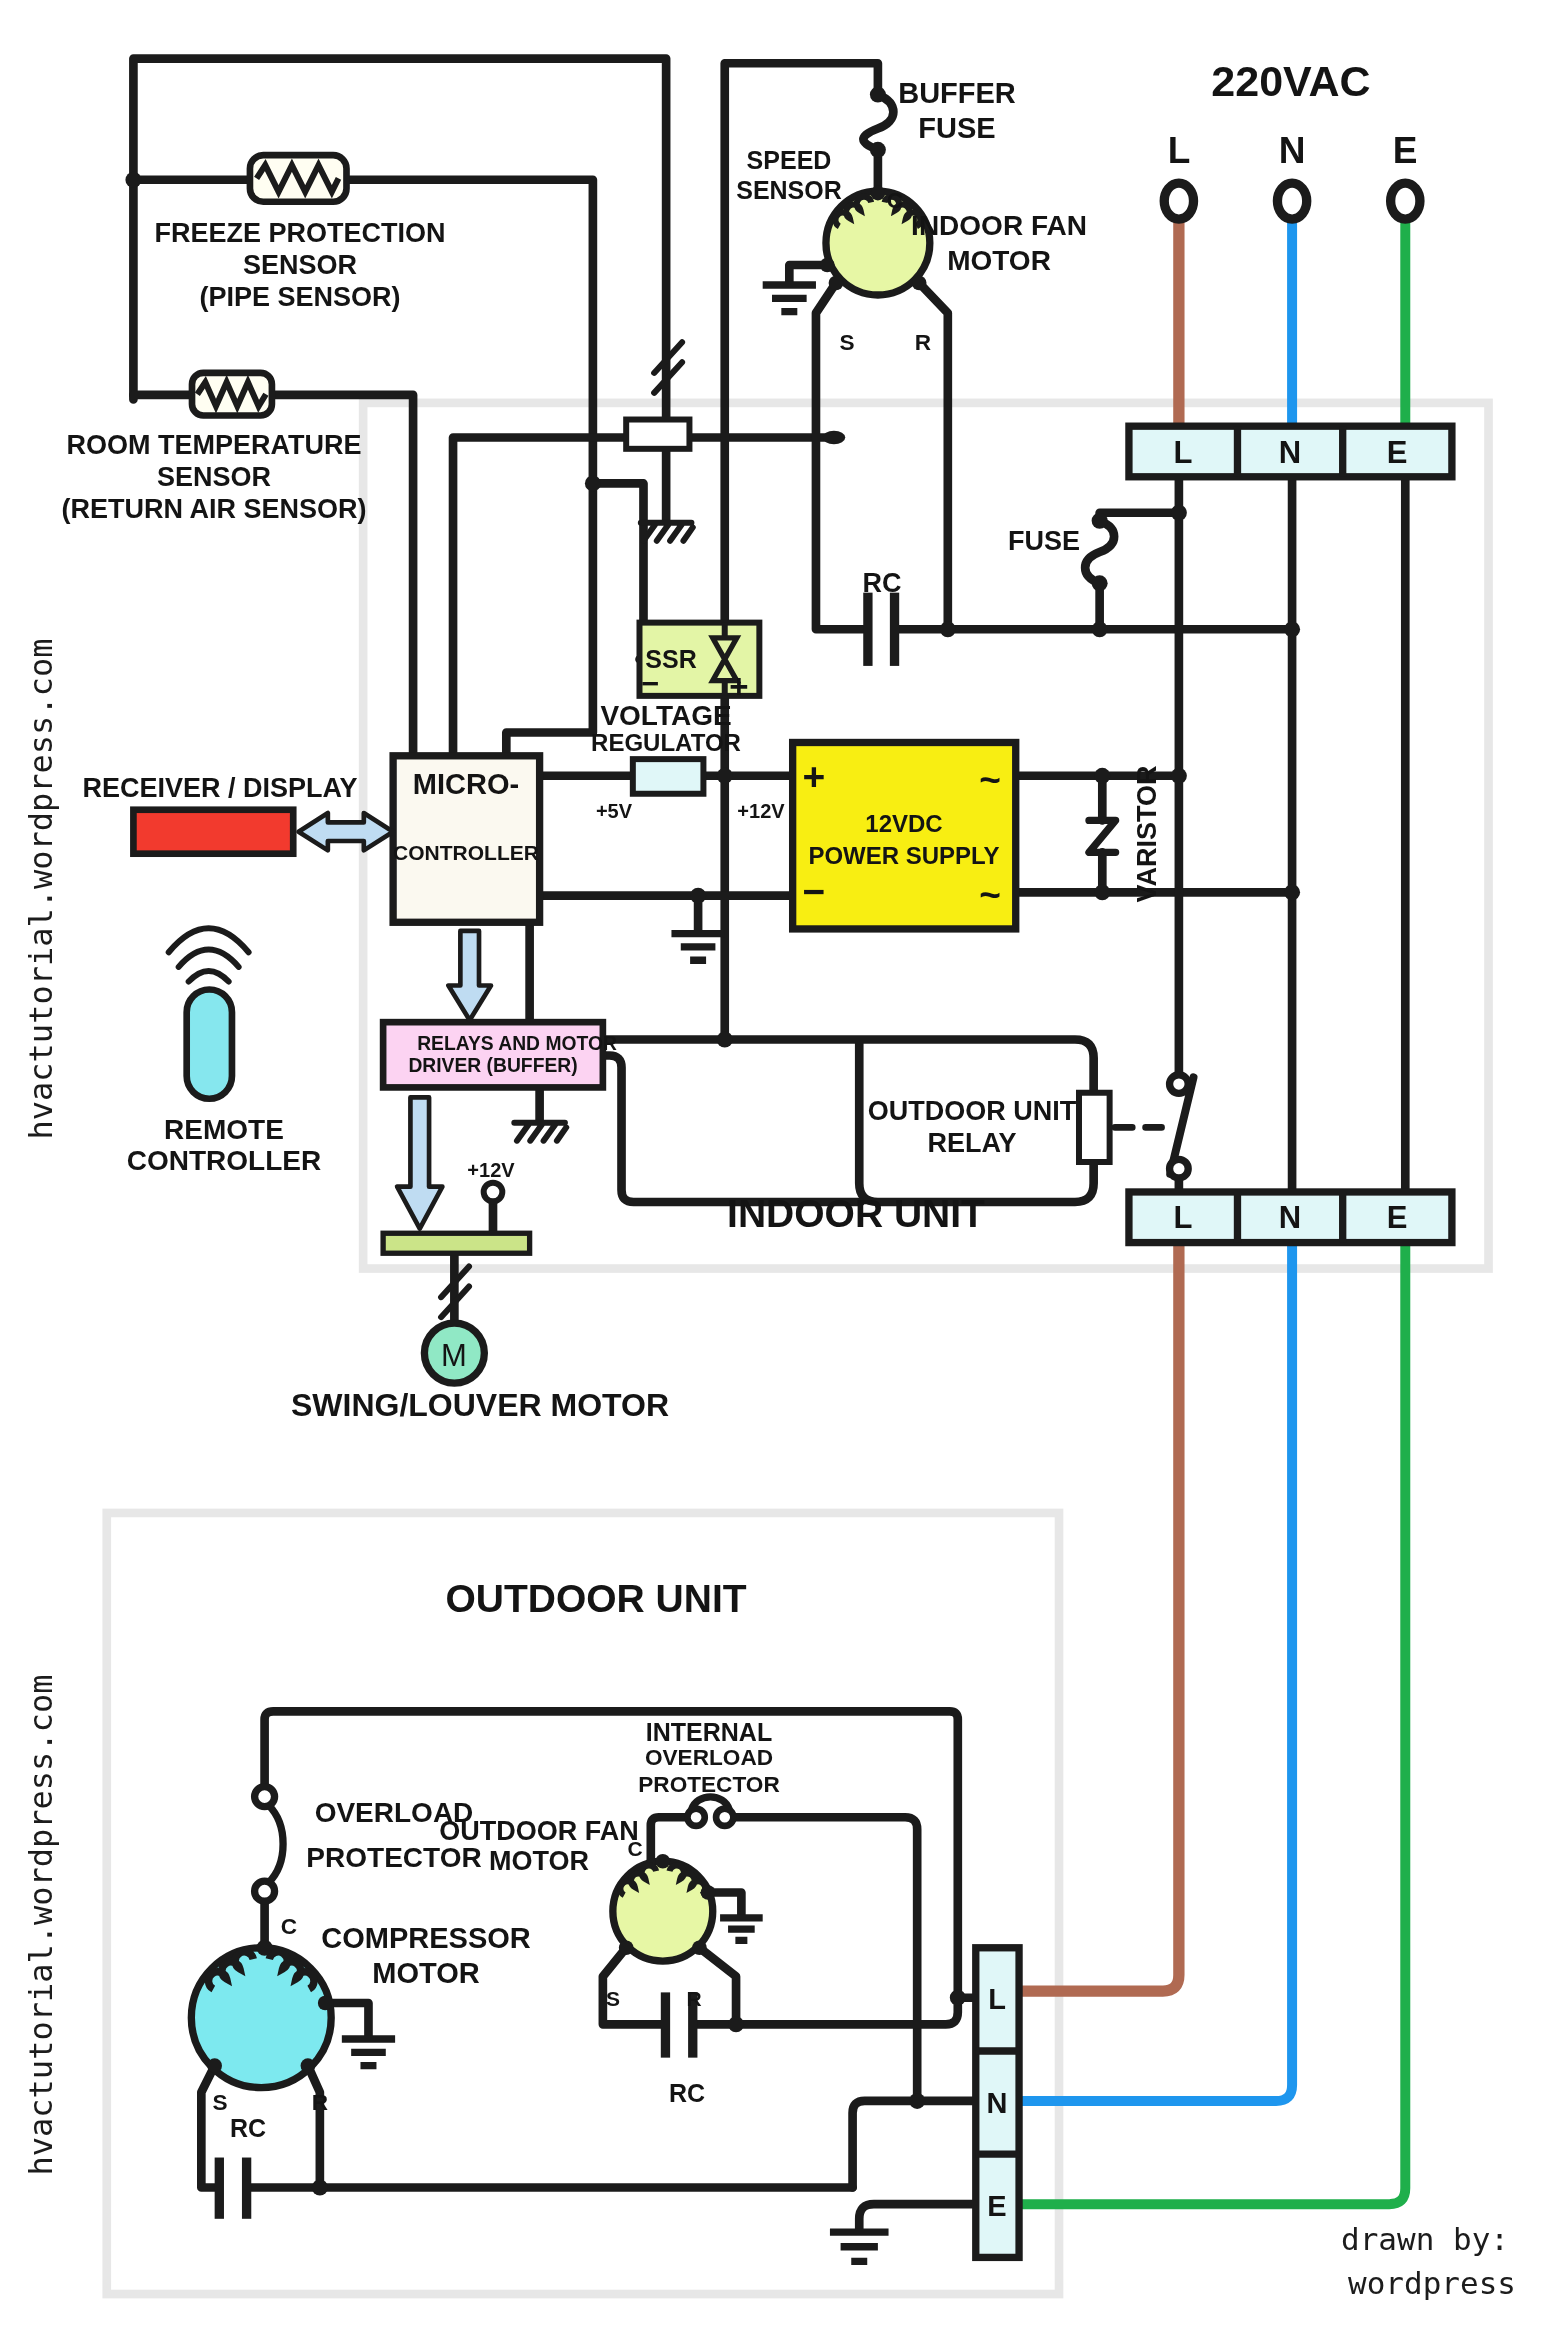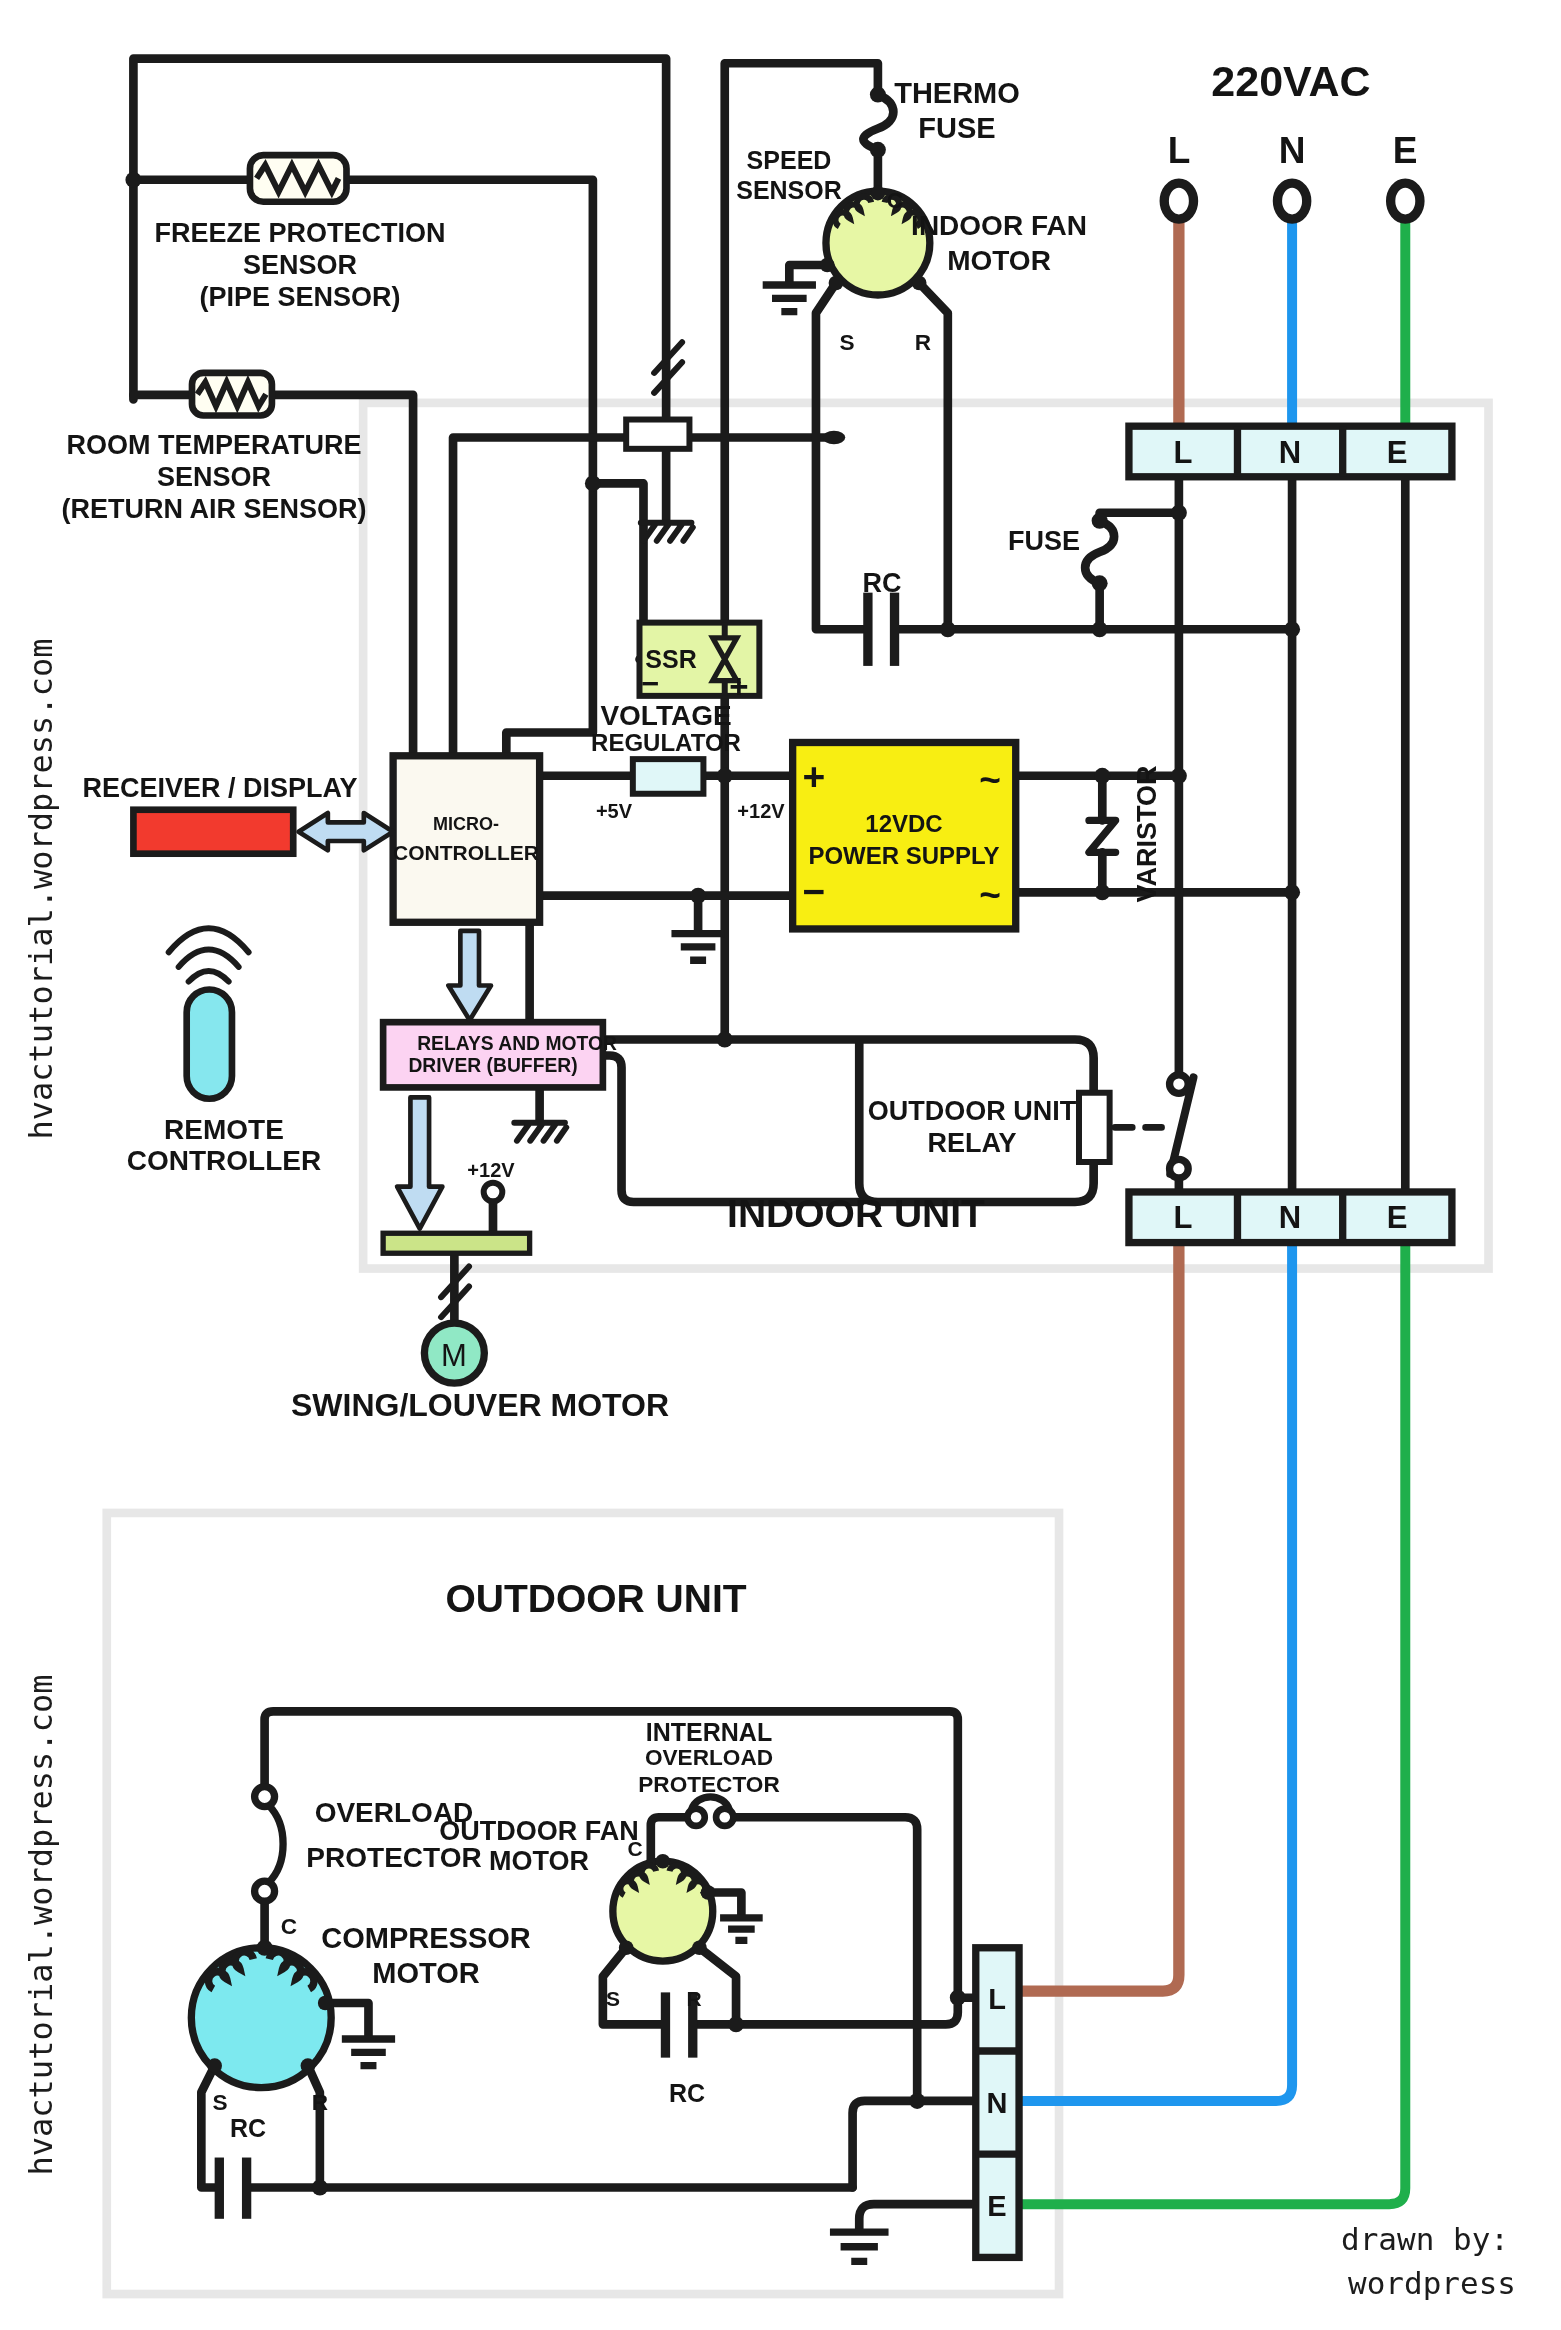--- a/index.html
+++ b/index.html
@@ -280,21 +280,21 @@
 <div class="lbl" style="left:1292px;top:150px;font-size:37px">N</div>
 <div class="lbl" style="left:1405px;top:150px;font-size:37px">E</div>
 
 <div class="lbl" style="left:300px;top:233px;font-size:27px">FREEZE PROTECTION</div>
 <div class="lbl" style="left:300px;top:265px;font-size:27px">SENSOR</div>
 <div class="lbl" style="left:300px;top:297px;font-size:27px">(PIPE SENSOR)</div>
 <div class="lbl" style="left:214px;top:445px;font-size:27px">ROOM TEMPERATURE</div>
 <div class="lbl" style="left:214px;top:477px;font-size:27px">SENSOR</div>
 <div class="lbl" style="left:214px;top:509px;font-size:27px">(RETURN AIR SENSOR)</div>
 
-<div class="lbl" style="left:957px;top:93px;font-size:29px">THERMO</div>
+<div class="lbl" style="left:957px;top:93px;font-size:29px">BUFFER</div>
 <div class="lbl" style="left:957px;top:128px;font-size:29px">FUSE</div>
 <div class="lbl" style="left:789px;top:160px;font-size:25px">SPEED</div>
 <div class="lbl" style="left:789px;top:190px;font-size:25px">SENSOR</div>
 <div class="lbl" style="left:999px;top:226px;font-size:28px">INDOOR FAN</div>
 <div class="lbl" style="left:999px;top:261px;font-size:28px">MOTOR</div>
 <div class="lbl" style="left:895px;top:201px;font-size:22.6px">C</div>
 <div class="lbl" style="left:847px;top:343px;font-size:22.6px">S</div>
 <div class="lbl" style="left:923px;top:343px;font-size:22.6px">R</div>
 
 <div class="lbl" style="left:882px;top:583px;font-size:27px">RC</div>
@@ -311,21 +311,21 @@
 
 <div class="lbl" style="left:814px;top:776px;font-size:39px">+</div>
 <div class="lbl" style="left:814px;top:891px;font-size:39px">−</div>
 <div class="lbl" style="left:990px;top:779px;font-size:37px">~</div>
 <div class="lbl" style="left:990px;top:894px;font-size:37px">~</div>
 <div class="lbl" style="left:904px;top:824px;font-size:24px">12VDC</div>
 <div class="lbl" style="left:904px;top:856px;font-size:24px">POWER SUPPLY</div>
 <div class="lbl rot" style="left:1147px;top:834px;font-size:27px">VARISTOR</div>
 
 <div class="lbl" style="left:220px;top:788px;font-size:27px">RECEIVER / DISPLAY</div>
-<div class="lbl" style="left:466px;top:824px;font-size:18px">MICRO-</div>
+<div class="lbl" style="left:466px;top:784px;font-size:29px">MICRO-</div>
 <div class="lbl" style="left:466px;top:852px;font-size:21px">CONTROLLER</div>
 <div class="lbl" style="left:224px;top:1130px;font-size:28px">REMOTE</div>
 <div class="lbl" style="left:224px;top:1161px;font-size:28px">CONTROLLER</div>
 
 <div class="lbl" style="left:517px;top:1044px;font-size:19.3px">RELAYS AND MOTOR</div>
 <div class="lbl" style="left:493px;top:1066px;font-size:19.3px">DRIVER (BUFFER)</div>
 <div class="lbl" style="left:972px;top:1111px;font-size:27px">OUTDOOR UNIT</div>
 <div class="lbl" style="left:972px;top:1143px;font-size:27px">RELAY</div>
 <div class="lbl" style="left:491px;top:1170px;font-size:20px">+12V</div>
 

